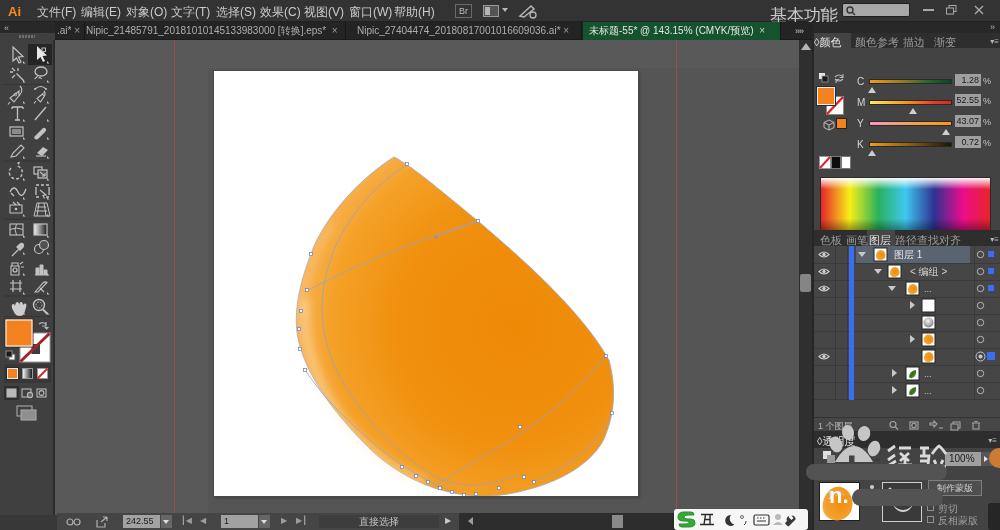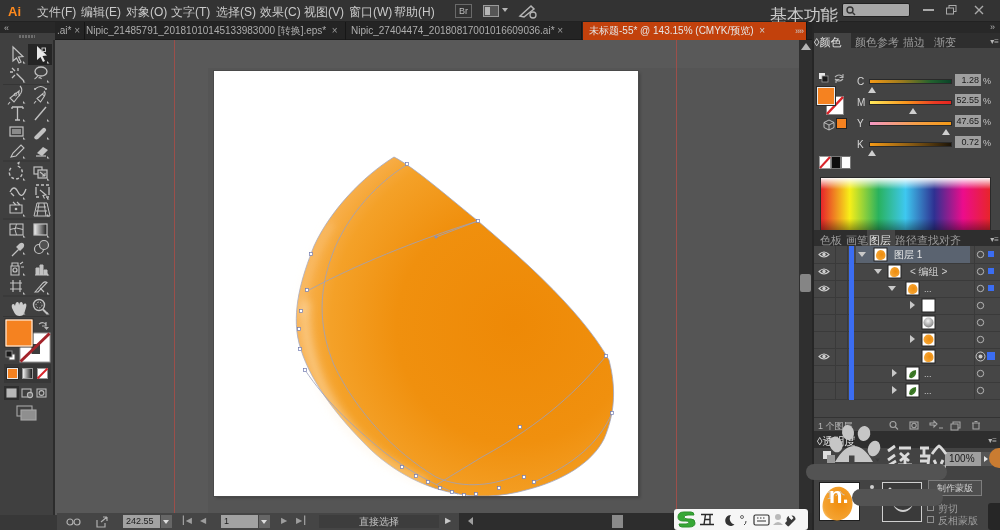--- a/index.html
+++ b/index.html
@@ -85,22 +85,22 @@
 </div>
 
 <div class="abs" id="tabbar">
   <div class="abs" style="left:0;top:0;width:55px;height:18px;background:#282828">
     <div class="abs" style="left:4px;top:1px;color:#b0b0b0;font-size:9px;letter-spacing:-1px">«</div>
     <div class="abs" style="left:0;top:11px;width:55px;height:7px;background:#3f3f3f"></div>
     <div class="abs" style="left:19px;top:13px;width:16px;height:3px;background:repeating-linear-gradient(90deg,#6e6e6e 0 2px,#3f3f3f 2px 3px)"></div>
   </div>
   <div class="tab" style="left:55px;width:30px;padding-left:2px">.ai* <span class="tabx">×</span></div>
   <div class="tab" style="left:86px;width:260px;padding-left:0">Nipic_21485791_20181010145133983000 [转换].eps*&nbsp;&nbsp;<span class="tabx">×</span></div>
-  <div class="tab" style="left:347px;width:235px;padding-left:4px">Nipic_27404474_20180817001016609036.ai* <span class="tabx">×</span></div>
-  <div class="tab" style="left:583px;width:224px;padding-left:6px;background:#c2410c;color:#e5e5e5">未标题-55* @ 143.15% (CMYK/预览)&nbsp;&nbsp;<span class="tabx" style="color:#cfcfcf">×</span></div>
+  <div class="tab" style="left:347px;width:235px;padding-left:10px">Nipic_27404474_20180817001016609036.ai* <span class="tabx">×</span></div>
+  <div class="tab" style="left:583px;width:198px;padding-left:6px;background:#14532d;color:#e5e5e5">未标题-55* @ 143.15% (CMYK/预览)&nbsp;&nbsp;<span class="tabx" style="color:#cfcfcf">×</span></div>
   <div class="abs" style="left:795px;top:4px;color:#c9c9c9;font-size:9px;letter-spacing:-1px">»»</div>
   <div class="abs" style="left:812px;top:0;width:188px;height:18px;background:#282828">
     <div class="abs" style="right:4px;top:1px;color:#b0b0b0;font-size:9px">»</div>
   </div>
 </div>
 
 <div class="abs" id="toolbar">
 <svg width="53" height="490" viewBox="0 0 53 490" style="position:absolute;left:0;top:0">
 <g stroke="#c2c2c2" fill="none" stroke-width="1.2">
 
@@ -360,21 +360,21 @@
     <div class="vbox" style="top:24px">52.55</div>
         <div class="pct" style="top:26px">%</div>
 
     <svg class="abs" style="left:9px;top:49px" width="12" height="12" viewBox="0 0 12 12">
           <path d="M6 1 L11 3.5 L11 8.5 L6 11 L1 8.5 L1 3.5 Z M1 3.5 L6 6 L11 3.5 M6 6 V11" fill="none" stroke="#c9c9c9" stroke-width="0.9"></path>
         </svg>
     <div class="abs" style="left:22px;top:48px;width:11px;height:11px;background:#f58220;border:1px solid #222"></div>
     <div class="lbl" style="left:43px;top:48px">Y</div>
     <div class="track" style="top:51px;background:linear-gradient(to right,#f398c5,#f59f4a 55%,#f59a16)"></div>
     <div class="thm" style="left:132px;top:55px"></div>
-    <div class="vbox" style="top:45px">47.65</div>
+    <div class="vbox" style="top:45px">43.07</div>
         <div class="pct" style="top:47px">%</div>
 
     <div class="lbl" style="left:43px;top:69px">K</div>
     <div class="track" style="top:72px;background:linear-gradient(to right,#f59a16,#8a5c14 50%,#1c1408)"></div>
     <div class="thm" style="left:58px;top:76px"></div>
     <div class="vbox" style="top:66px">0.72</div>
         <div class="pct" style="top:68px">%</div>
 
     <div class="abs" style="left:5px;top:86px;width:12px;height:13px;background:#fff;border:1px solid #999"></div>
     <svg class="abs" style="left:5px;top:86px" width="12" height="13">

